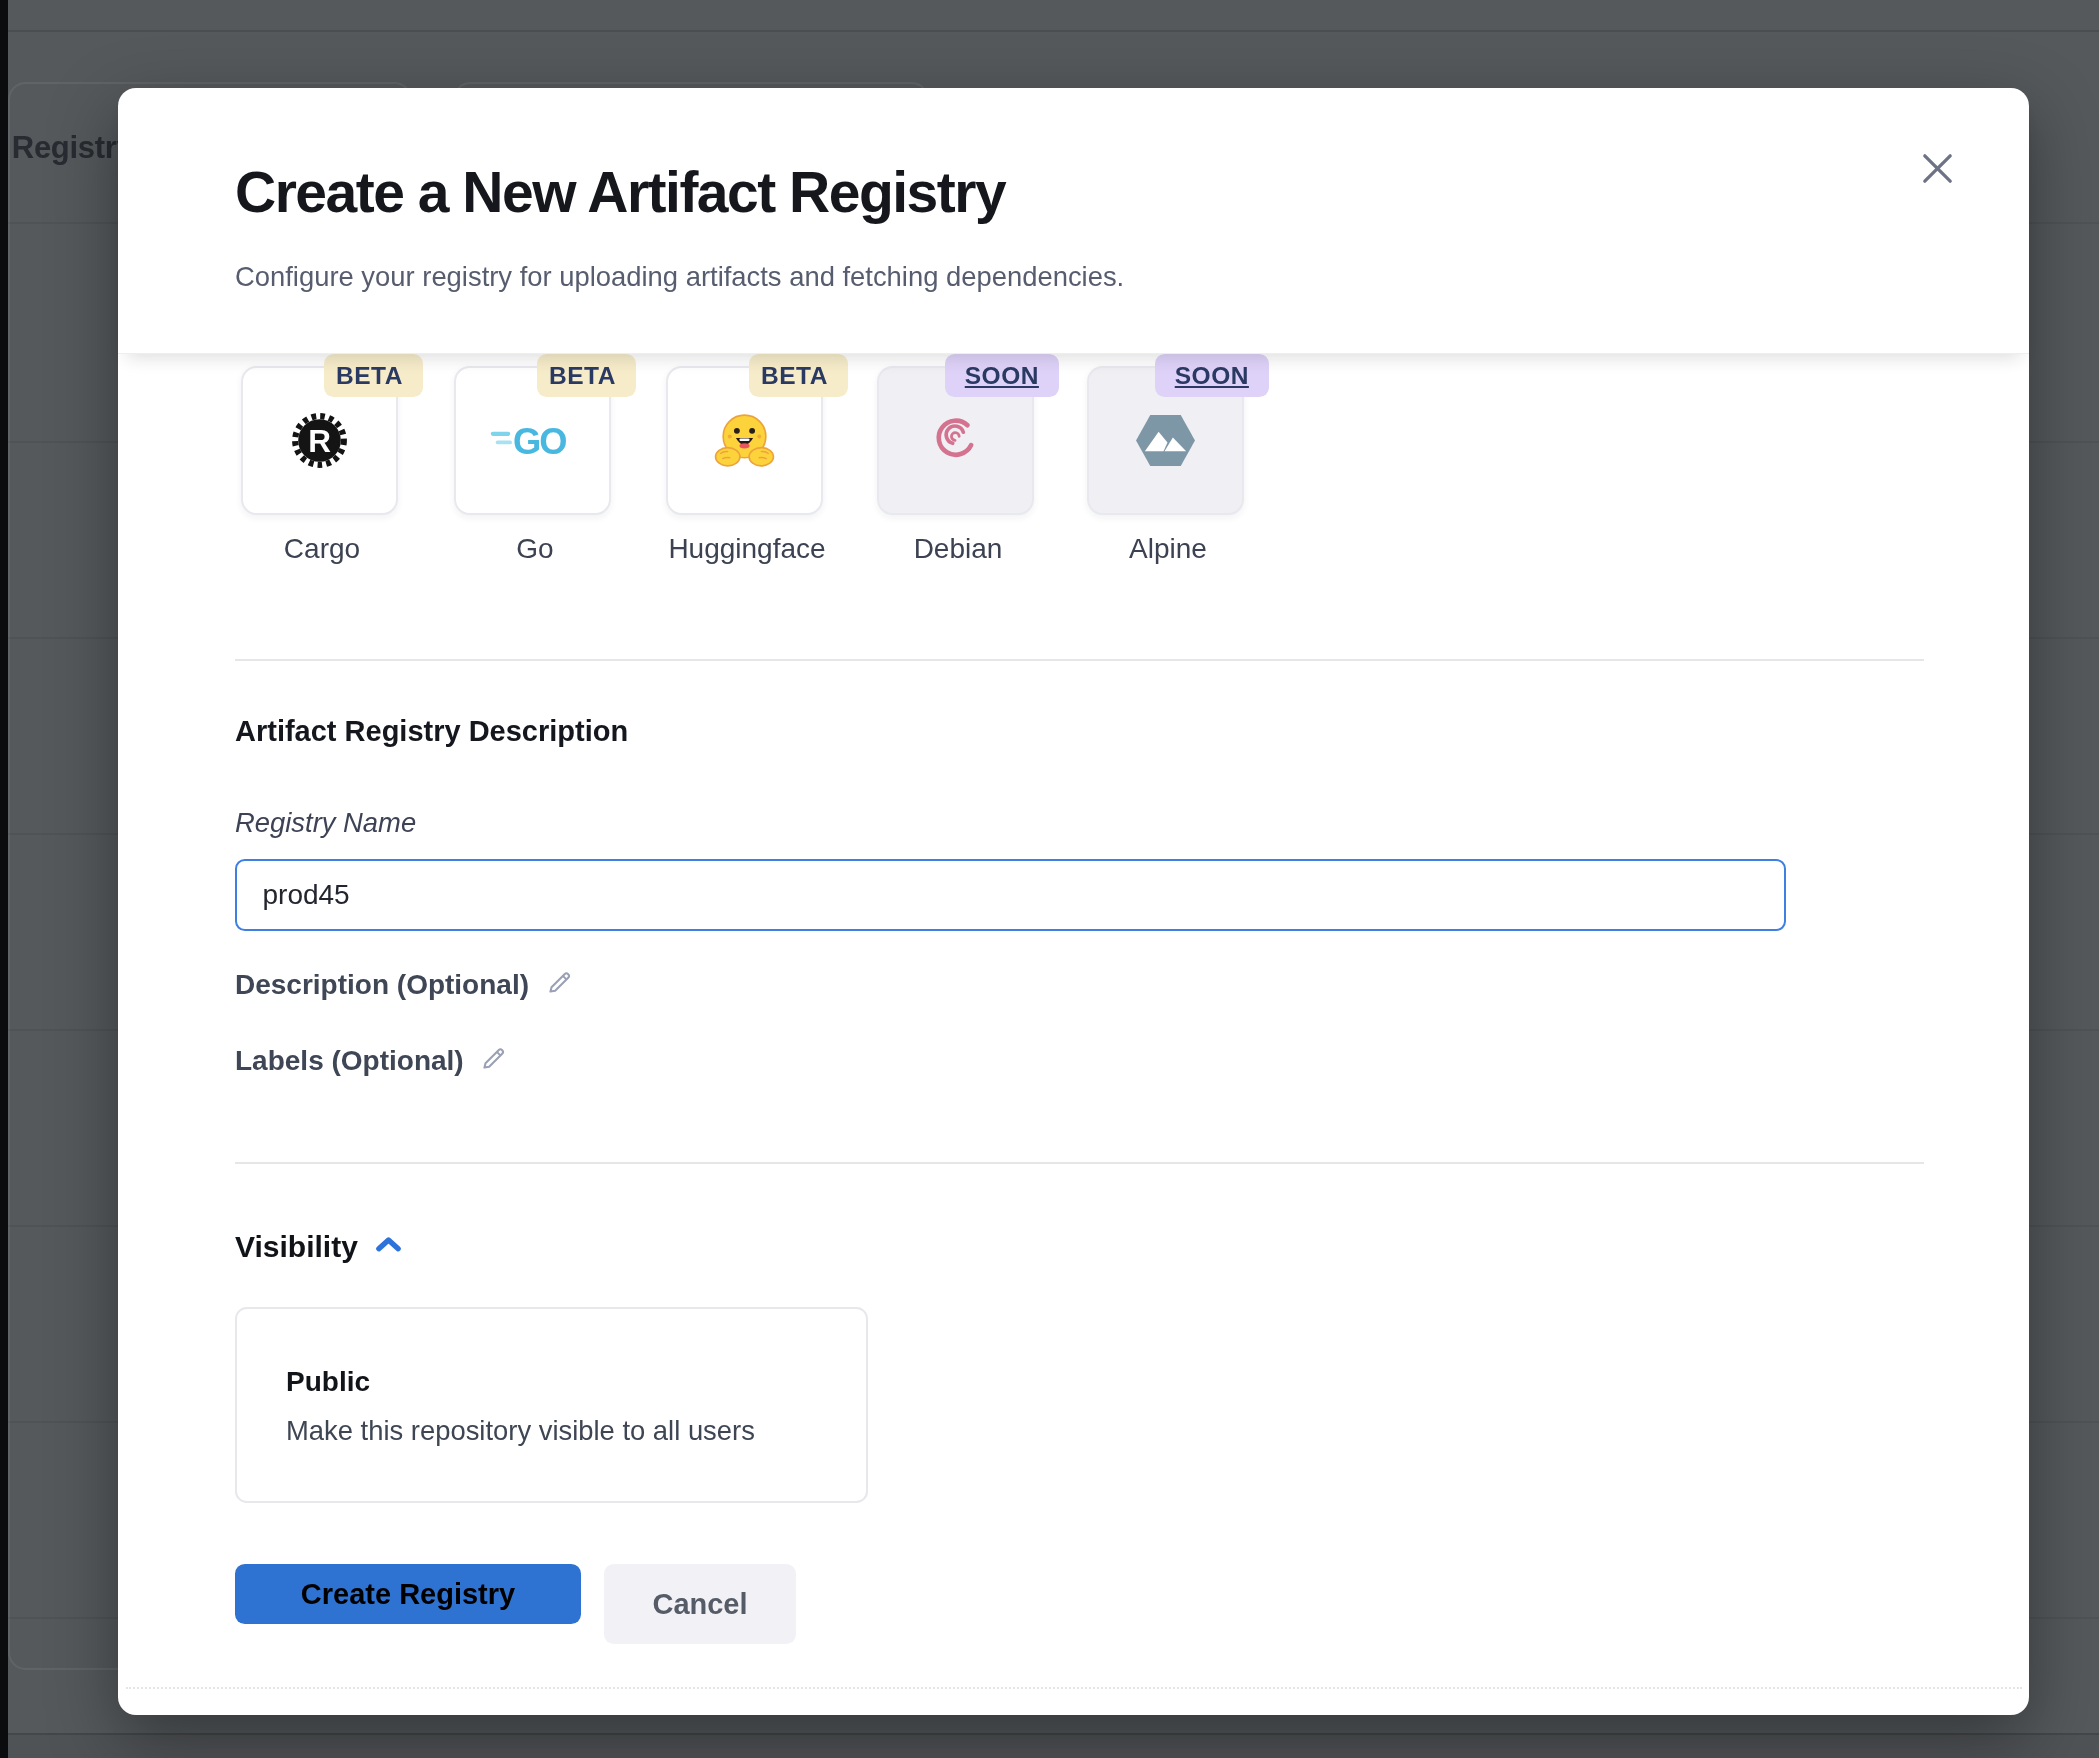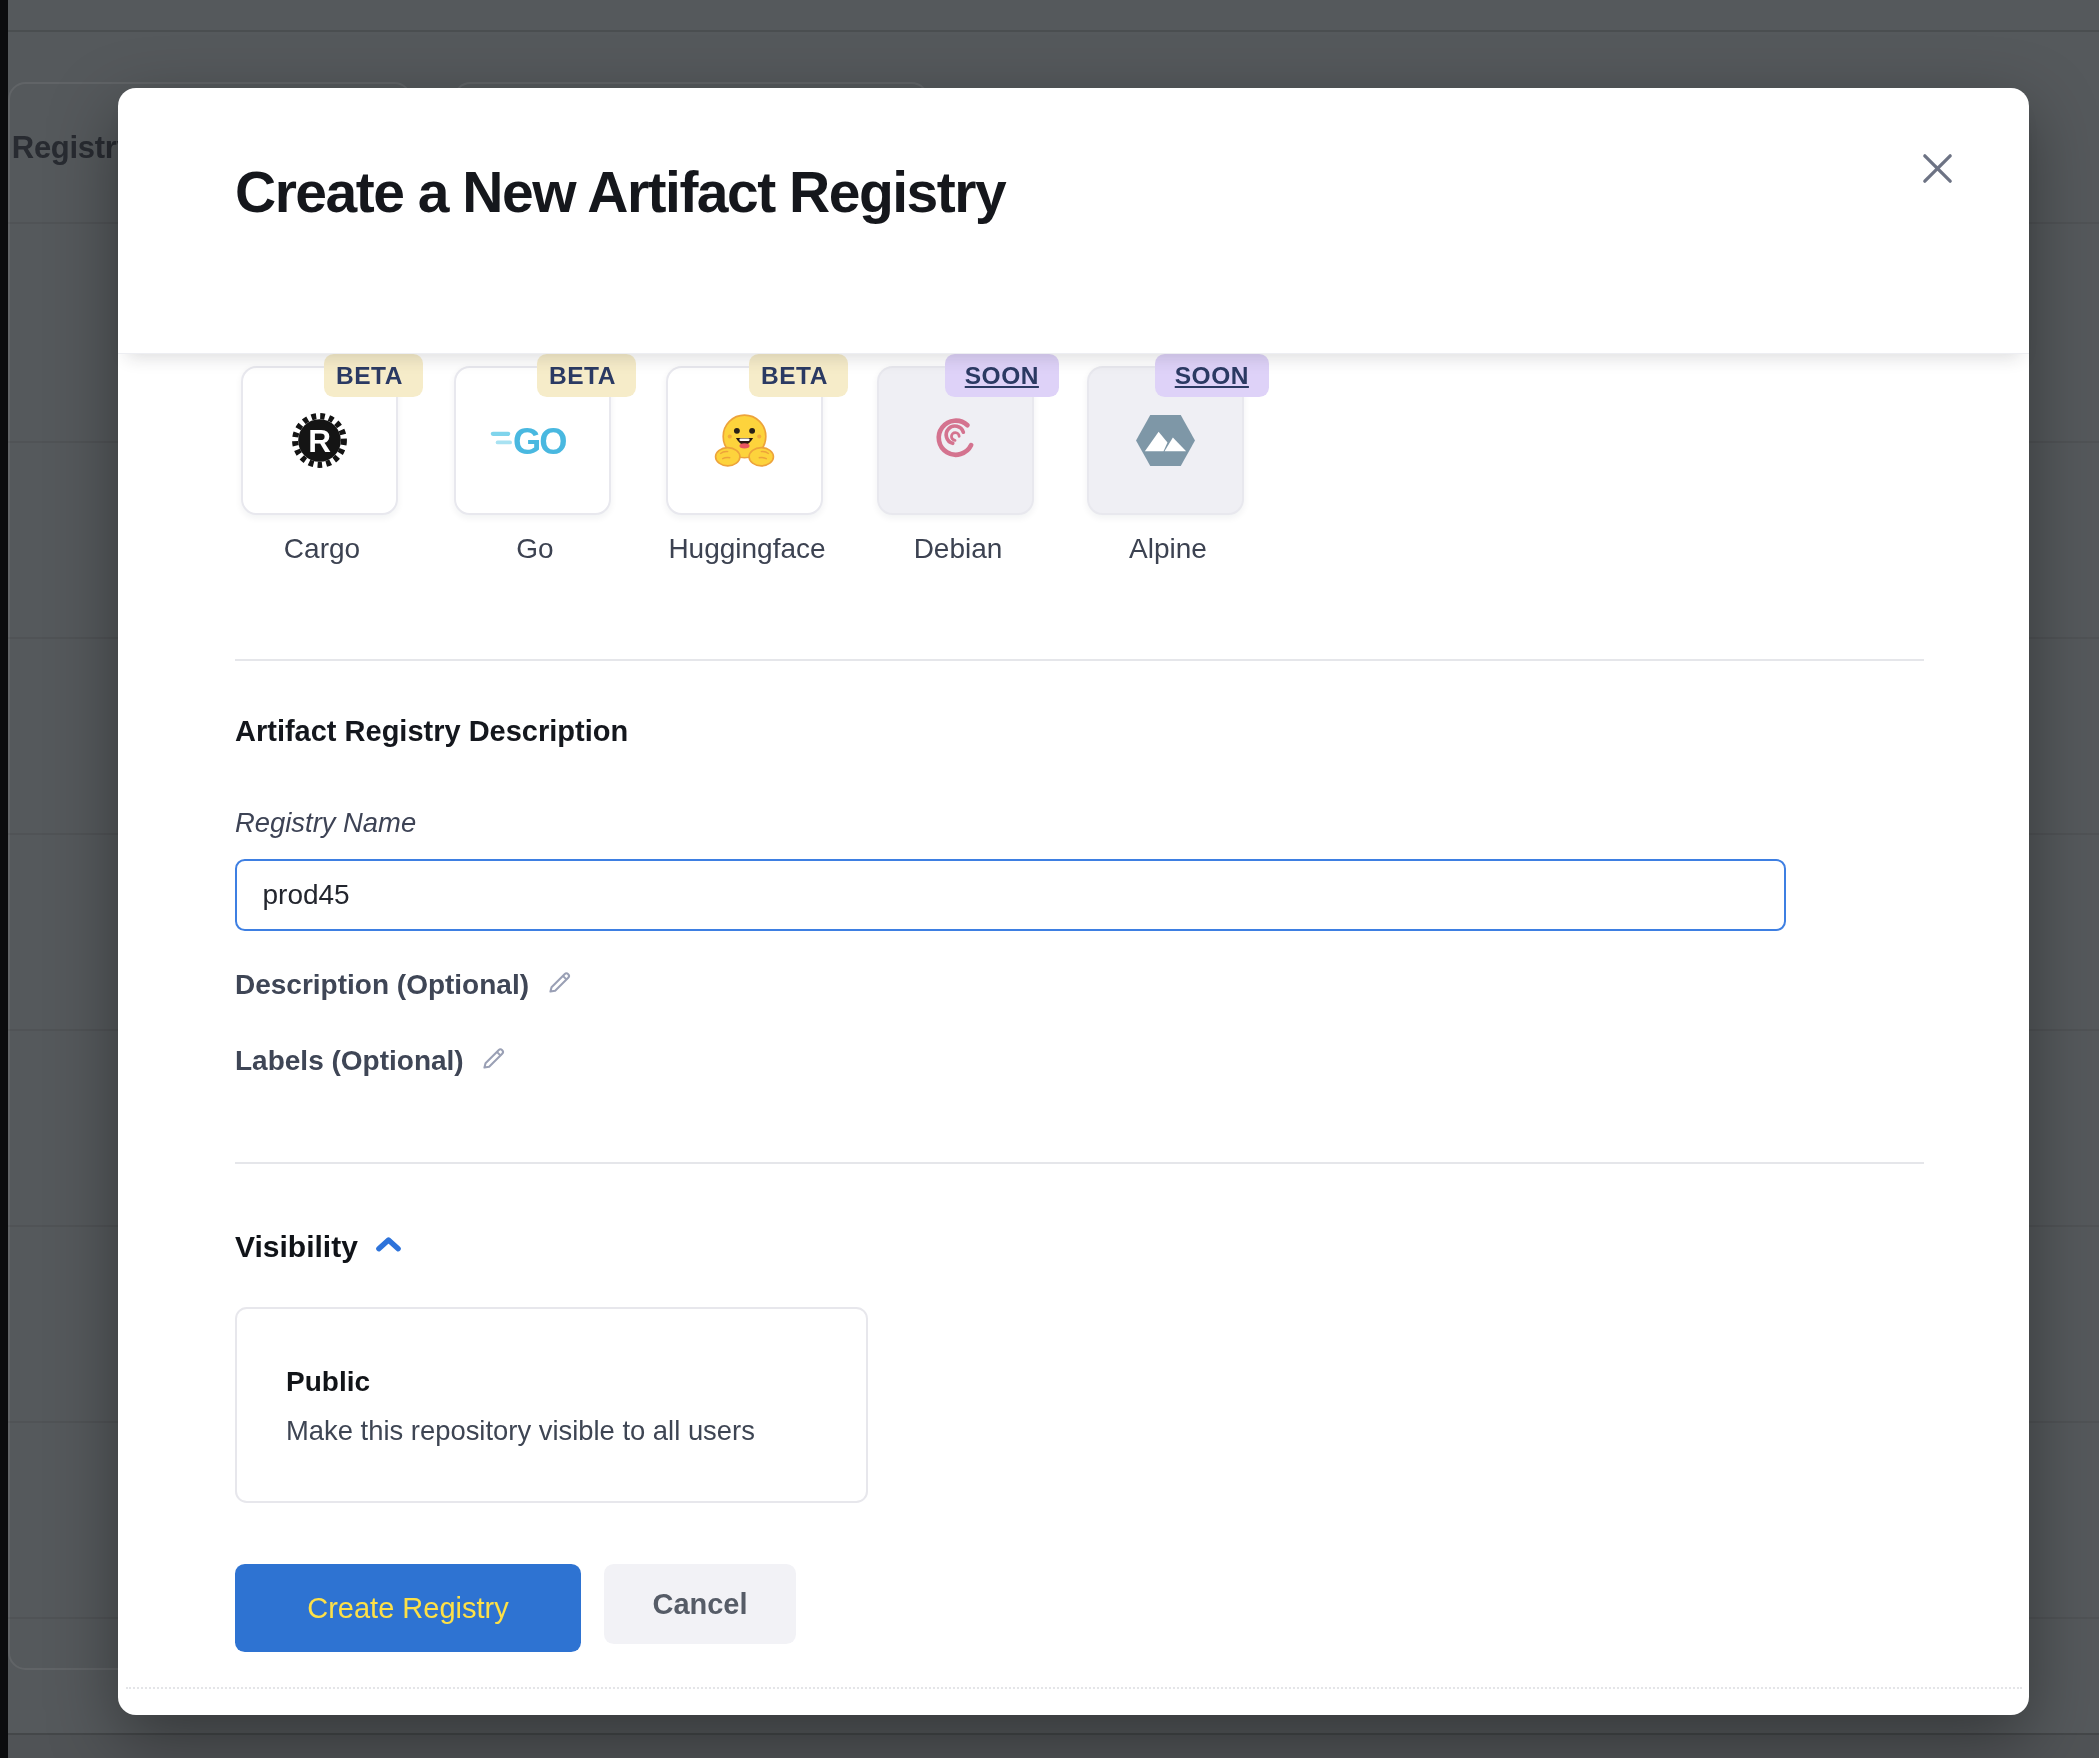--- a/index.html
+++ b/index.html
@@ -51,22 +51,22 @@
   .vis-row{position:absolute;left:117px;top:876px;display:flex;align-items:center;gap:15.7px;}
   .vis-row .lbl{font-size:30px;font-weight:700;color:#101318;}
 
   .opt-card{position:absolute;top:953px;height:196px;background:#fff;border:2px solid #e7e7ec;border-radius:11.8px;cursor:pointer;overflow:hidden;}
   .opt-card.public{left:117px;width:633px;}
   .opt-card.private{left:786px;width:753px;background:#edf5fd;border-color:#2b77d3;}
   .opt-card .t{position:absolute;left:49px;top:57px;font-size:28px;font-weight:700;color:#111418;}
   .opt-card .d{position:absolute;left:49px;top:106px;font-size:27.4px;color:#3e4553;}
   .corner-check{position:absolute;top:-2px;right:-2px;}
 
-  .btn-create{position:absolute;left:117px;top:1210px;width:346px;height:88px;background:#2e73d2;border:none;border-radius:9.8px;
-              color:#fde047;font-size:29px;font-weight:400;cursor:pointer;}
+  .btn-create{position:absolute;left:117px;top:1210px;width:346px;height:60px;background:#2e73d2;border:none;border-radius:9.8px;
+              color:#000000;font-size:29px;font-weight:700;cursor:pointer;}
   .btn-cancel{position:absolute;left:486px;top:1210px;width:192px;height:80px;background:#f2f2f6;border:none;border-radius:9.8px;
               color:#565c67;font-size:29px;font-weight:700;cursor:pointer;}
   .dotted-line{position:absolute;left:7.8px;top:1333px;width:1896px;border-top:2.9px dotted rgba(130,135,150,.22);}
 </style>
 </head>
 <body>
 
 <div id="stage">
 
   <div>
@@ -84,20 +84,21 @@
     <div class="bg-row" style="top:1617px"></div>
     <div class="bg-footline"></div>
     <div class="bg-footband"></div>
     <div class="bg-strip"></div>
   </div>
 
   <div class="modal">
 
     <div class="modal-header">
       <div class="modal-title">Create a New Artifact Registry</div>
+      <div class="modal-subtitle">Configure your registry for uploading artifacts and fetching dependencies.</div>
       <div class="close-btn">
         <span>
           <svg width="39" height="39" viewBox="0 0 40 40">
             <line x1="7" y1="7" x2="33" y2="33" stroke="#6d7384" stroke-width="3.4" stroke-linecap="round"></line>
             <line x1="33" y1="7" x2="7" y2="33" stroke="#6d7384" stroke-width="3.4" stroke-linecap="round"></line>
           </svg>
         </span>
       </div>
     </div>
 

